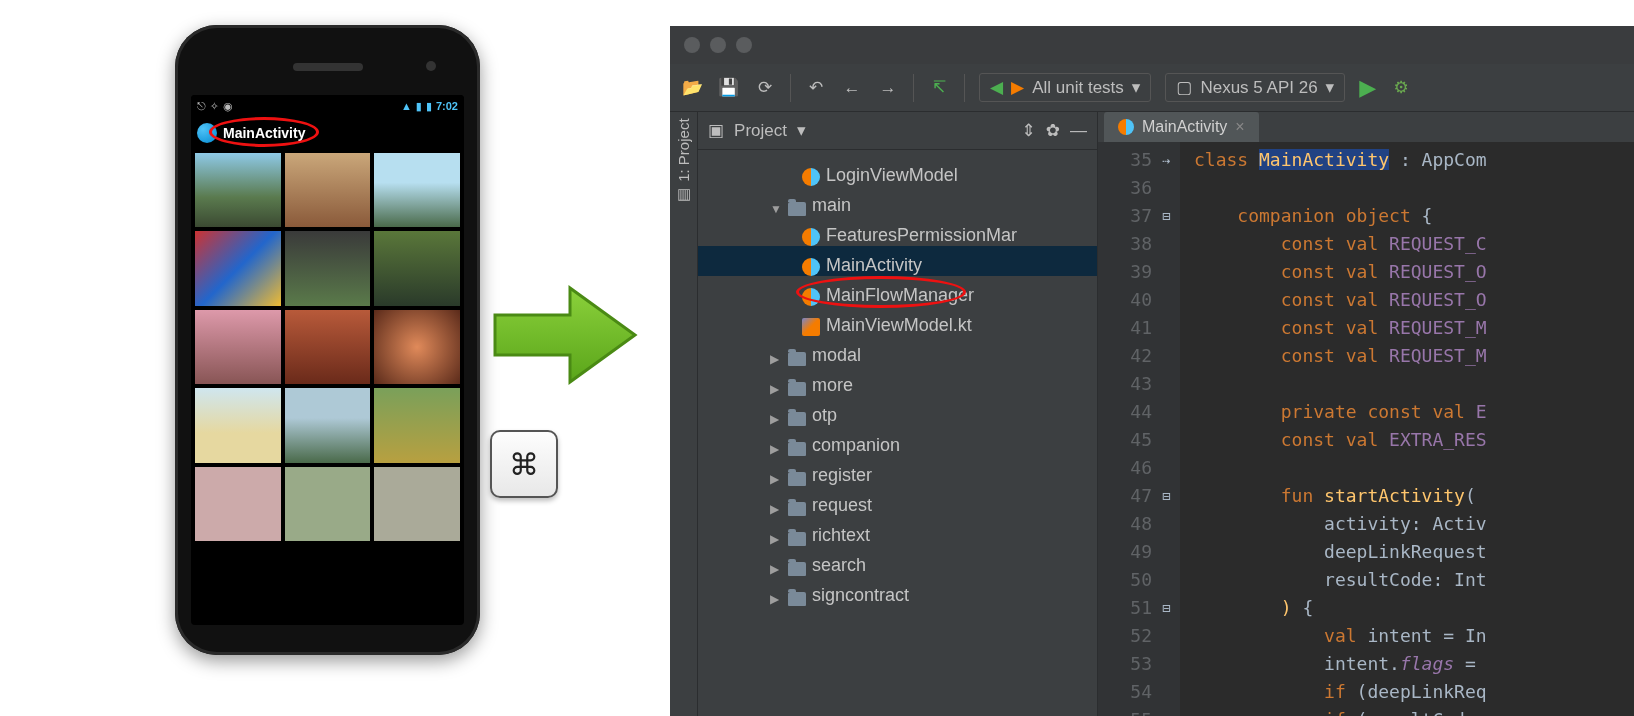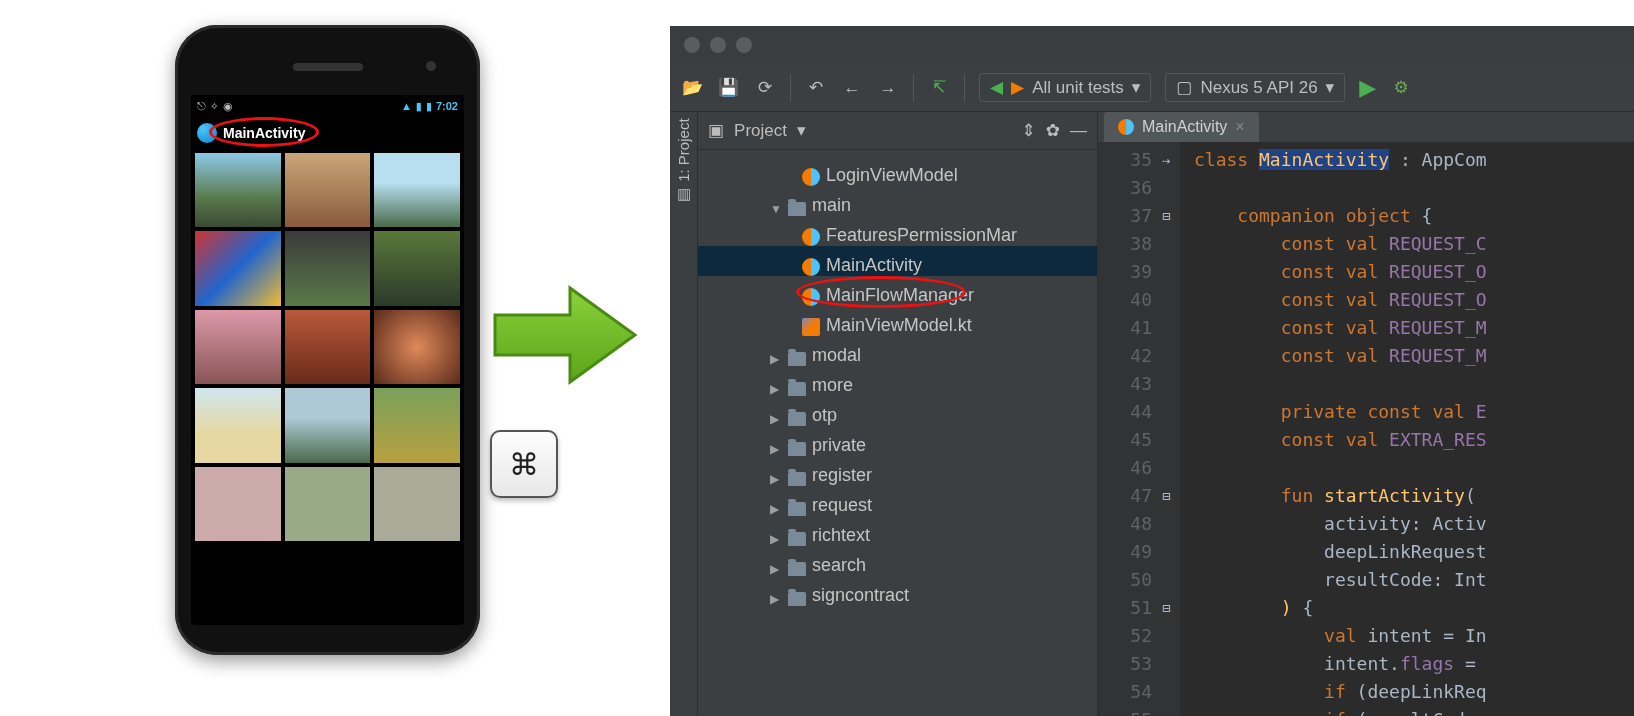--- a/index.html
+++ b/index.html
@@ -280,21 +280,21 @@
   flex:1;
   padding: 4px 0 0 14px;
   color:#a9b7c6;
   white-space: pre;
   overflow:hidden;
 }
 .kw{color:#cc7832;}
 .fn{color:#ffc66d;}
 .pu{color:#9876aa;}
 .hl{background:#214283;}
-.it{}
+.it{font-style:italic;}
 </style>
 </head>
 <body>
 
 <div class="phone">
   <div class="speaker"></div>
   <div class="cam"></div>
   <div class="screen">
     <div class="statusbar">
       <div class="left-ico">
@@ -438,21 +438,21 @@
             <span>more</span>
           </div>
         <div class="tree-row depth2">
             <span class="arrow-ic">▶</span>
             <span class="ico-folder"></span>
             <span>otp</span>
           </div>
         <div class="tree-row depth2">
             <span class="arrow-ic">▶</span>
             <span class="ico-folder"></span>
-            <span>private</span>
+            <span>companion</span>
           </div>
         <div class="tree-row depth2">
             <span class="arrow-ic">▶</span>
             <span class="ico-folder"></span>
             <span>register</span>
           </div>
         <div class="tree-row depth2">
             <span class="arrow-ic">▶</span>
             <span class="ico-folder"></span>
             <span>request</span>

